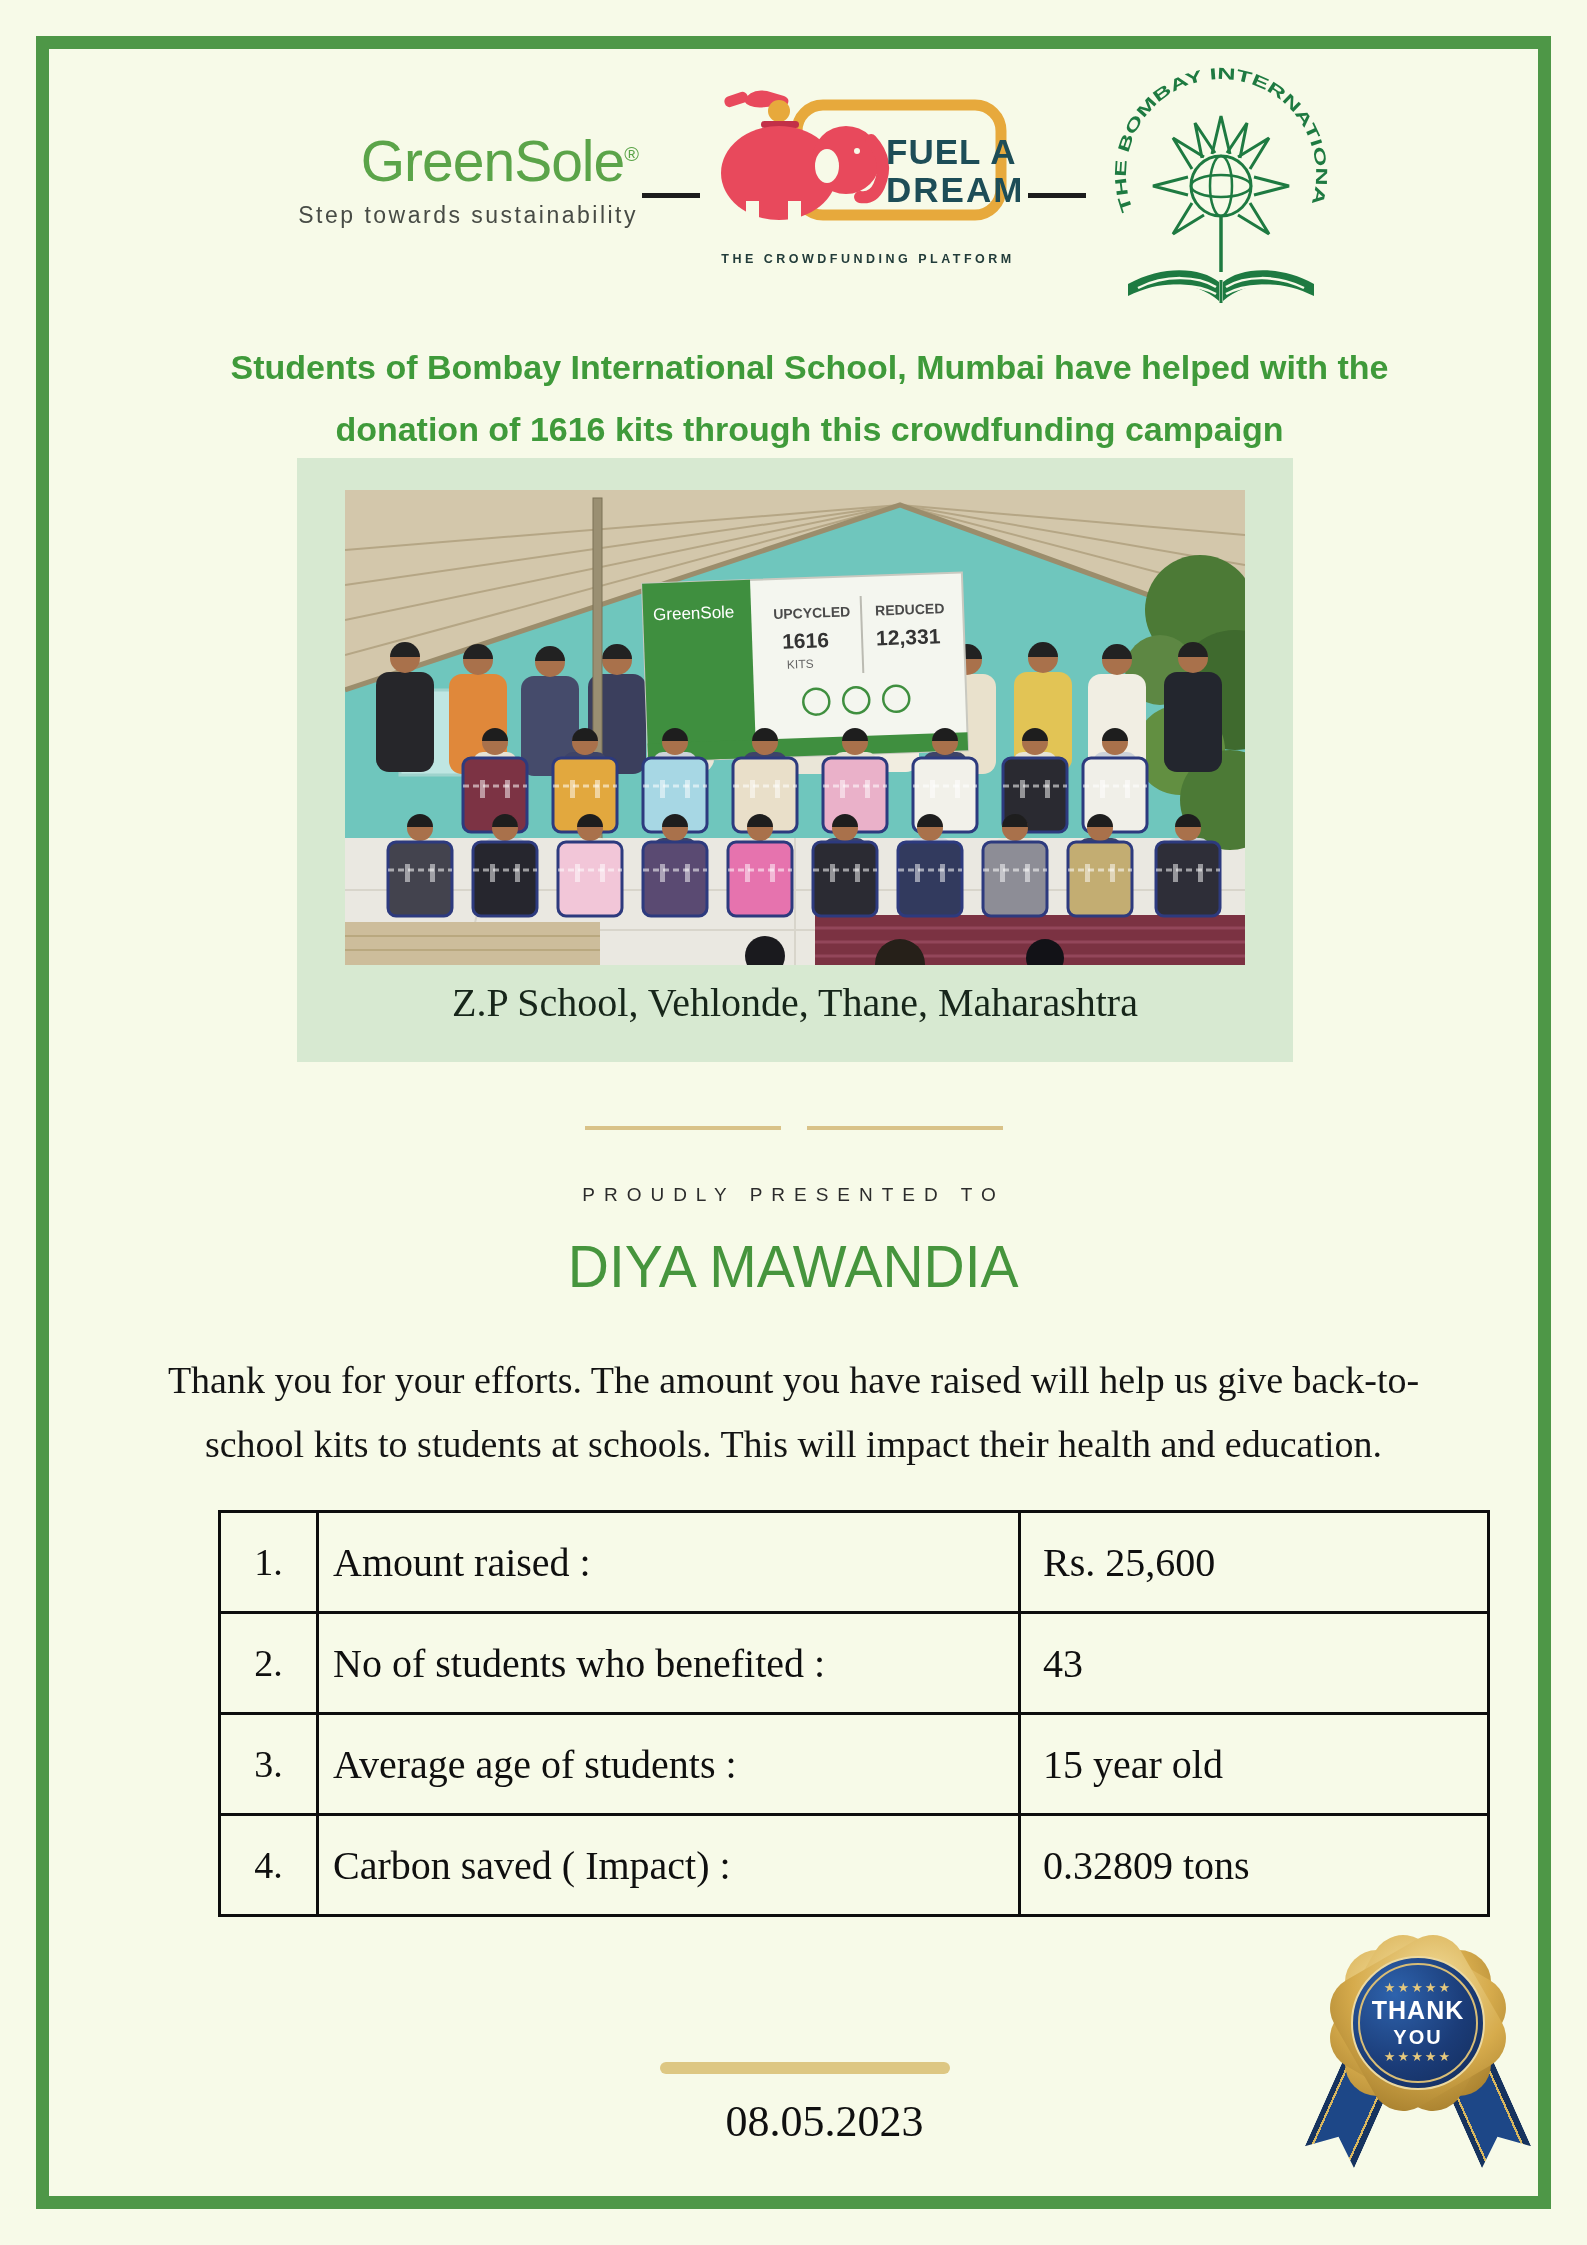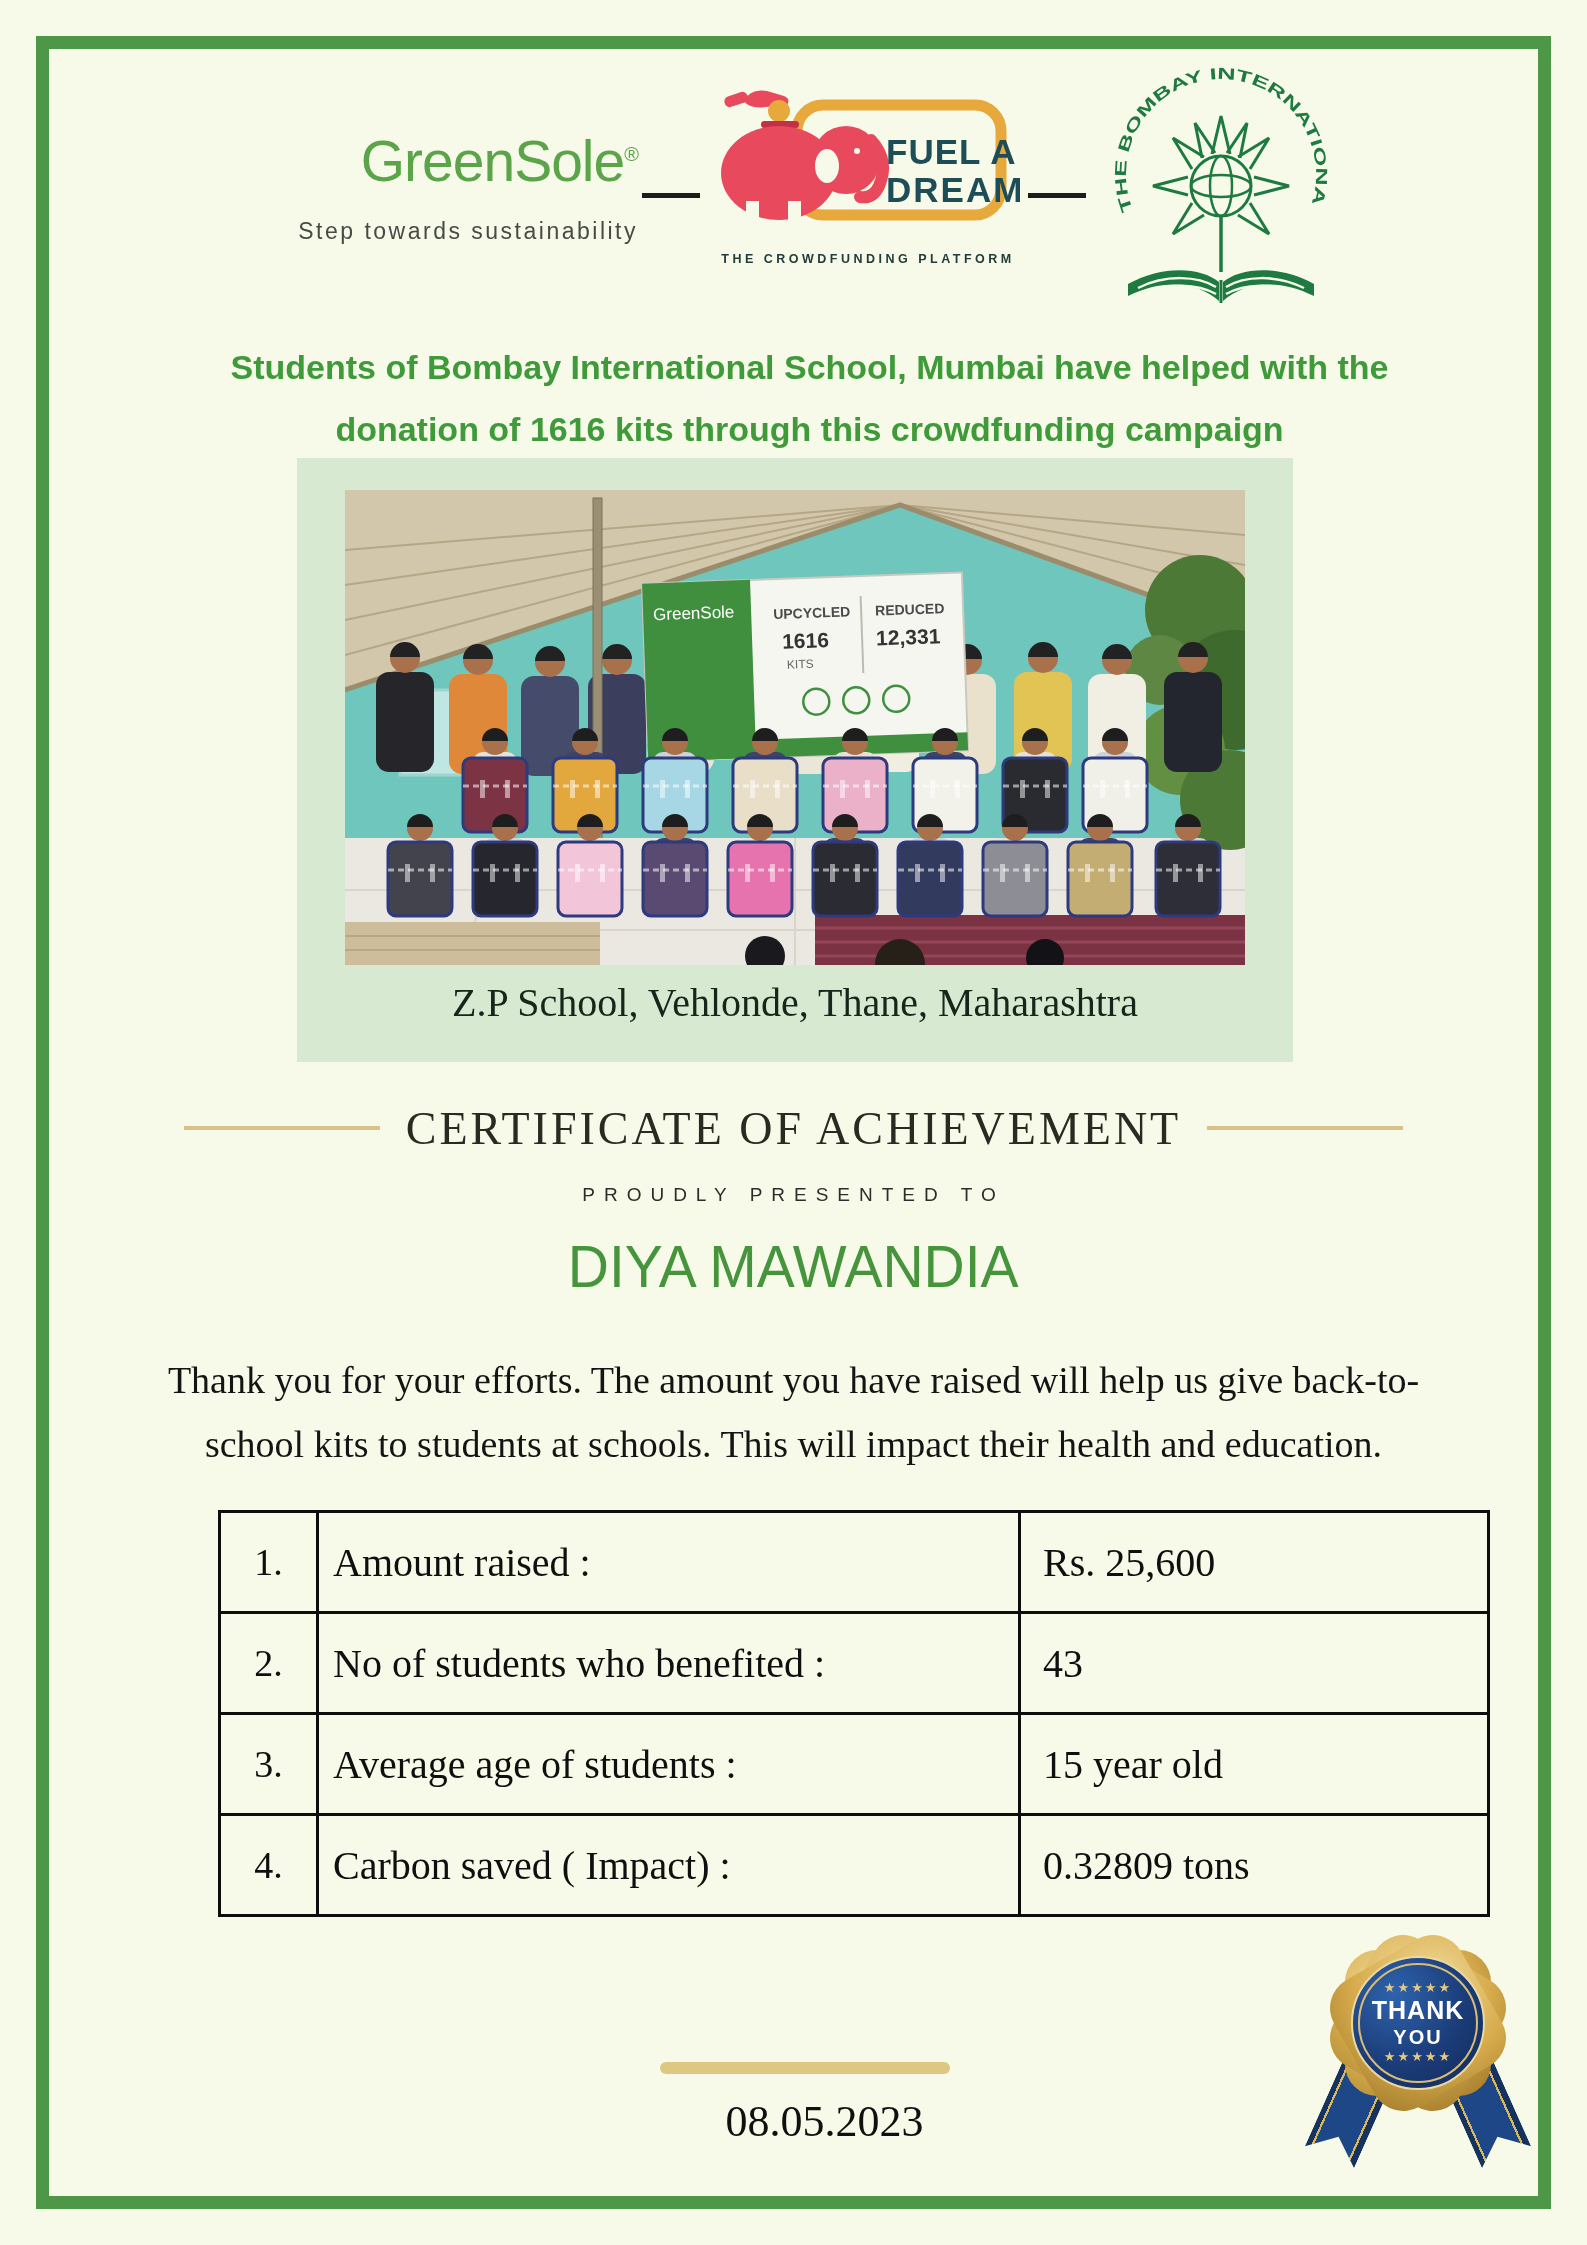--- a/index.html
+++ b/index.html
@@ -5,21 +5,21 @@
   html,body{margin:0;padding:0;background:#f7fae8;}
   body{width:1587px;height:2245px;position:relative;overflow:hidden;
        font-family:"Liberation Sans",sans-serif;-webkit-font-smoothing:antialiased;}
   .frame{position:absolute;left:36px;top:36px;right:36px;bottom:36px;
          border:13px solid #4e9747;pointer-events:none;}
 
   
   .gs-logo{position:absolute;left:238px;top:128px;width:400px;text-align:right;}
   .gs-word{font-size:57px;color:#5ba449;letter-spacing:-1px;}
   .gs-word sup{font-size:20px;color:#5ba449;vertical-align:super;}
-  .gs-tag{margin-top:24px;font-size:23px;letter-spacing:2.5px;color:#474b45;}
+  .gs-tag{margin-top:8px;font-size:23px;letter-spacing:2.5px;color:#474b45;}
   .dash{position:absolute;top:193px;width:58px;height:5px;background:#1c1c1c;}
   .dash-left{left:642px;} .dash-right{left:1028px;}
   .fad-logo{position:absolute;left:716px;top:84px;width:304px;text-align:center;}
   .fad-tag{margin-top:4px;font-size:12.5px;font-weight:bold;letter-spacing:3.5px;color:#223c3a;}
   .bis-logo{position:absolute;left:1106px;top:58px;width:232px;height:252px;}
 
   
   .headline{position:absolute;left:16px;top:336px;width:100%;text-align:center;
             color:#3f9a3a;font-weight:bold;font-size:34px;line-height:62px;}
 
@@ -338,21 +338,20 @@
         <circle cx="420" cy="466" r="20" fill="#1a1a1e"></circle>
         <circle cx="555" cy="474" r="25" fill="#262019"></circle>
         <circle cx="700" cy="468" r="19" fill="#121217"></circle>
       </g>
     </svg>
     <figcaption>Z.P School, Vehlonde, Thane, Maharashtra</figcaption>
   </figure>
 
   <div class="cert-title-row">
     <span class="rule"></span>
-    <h1>CERTIFICATE OF ACHIEVEMENT</h1>
     <span class="rule"></span>
   </div>
   <div class="presented">PROUDLY PRESENTED TO</div>
   <div class="recipient"><span>DIYA MAWANDIA</span></div>
   <div class="message">
     <div>Thank you for your efforts. The amount you have raised will help us give back-to-</div>
     <div>school kits to students at schools. This will impact their health and education.</div>
   </div>
 
   <table class="facts">

